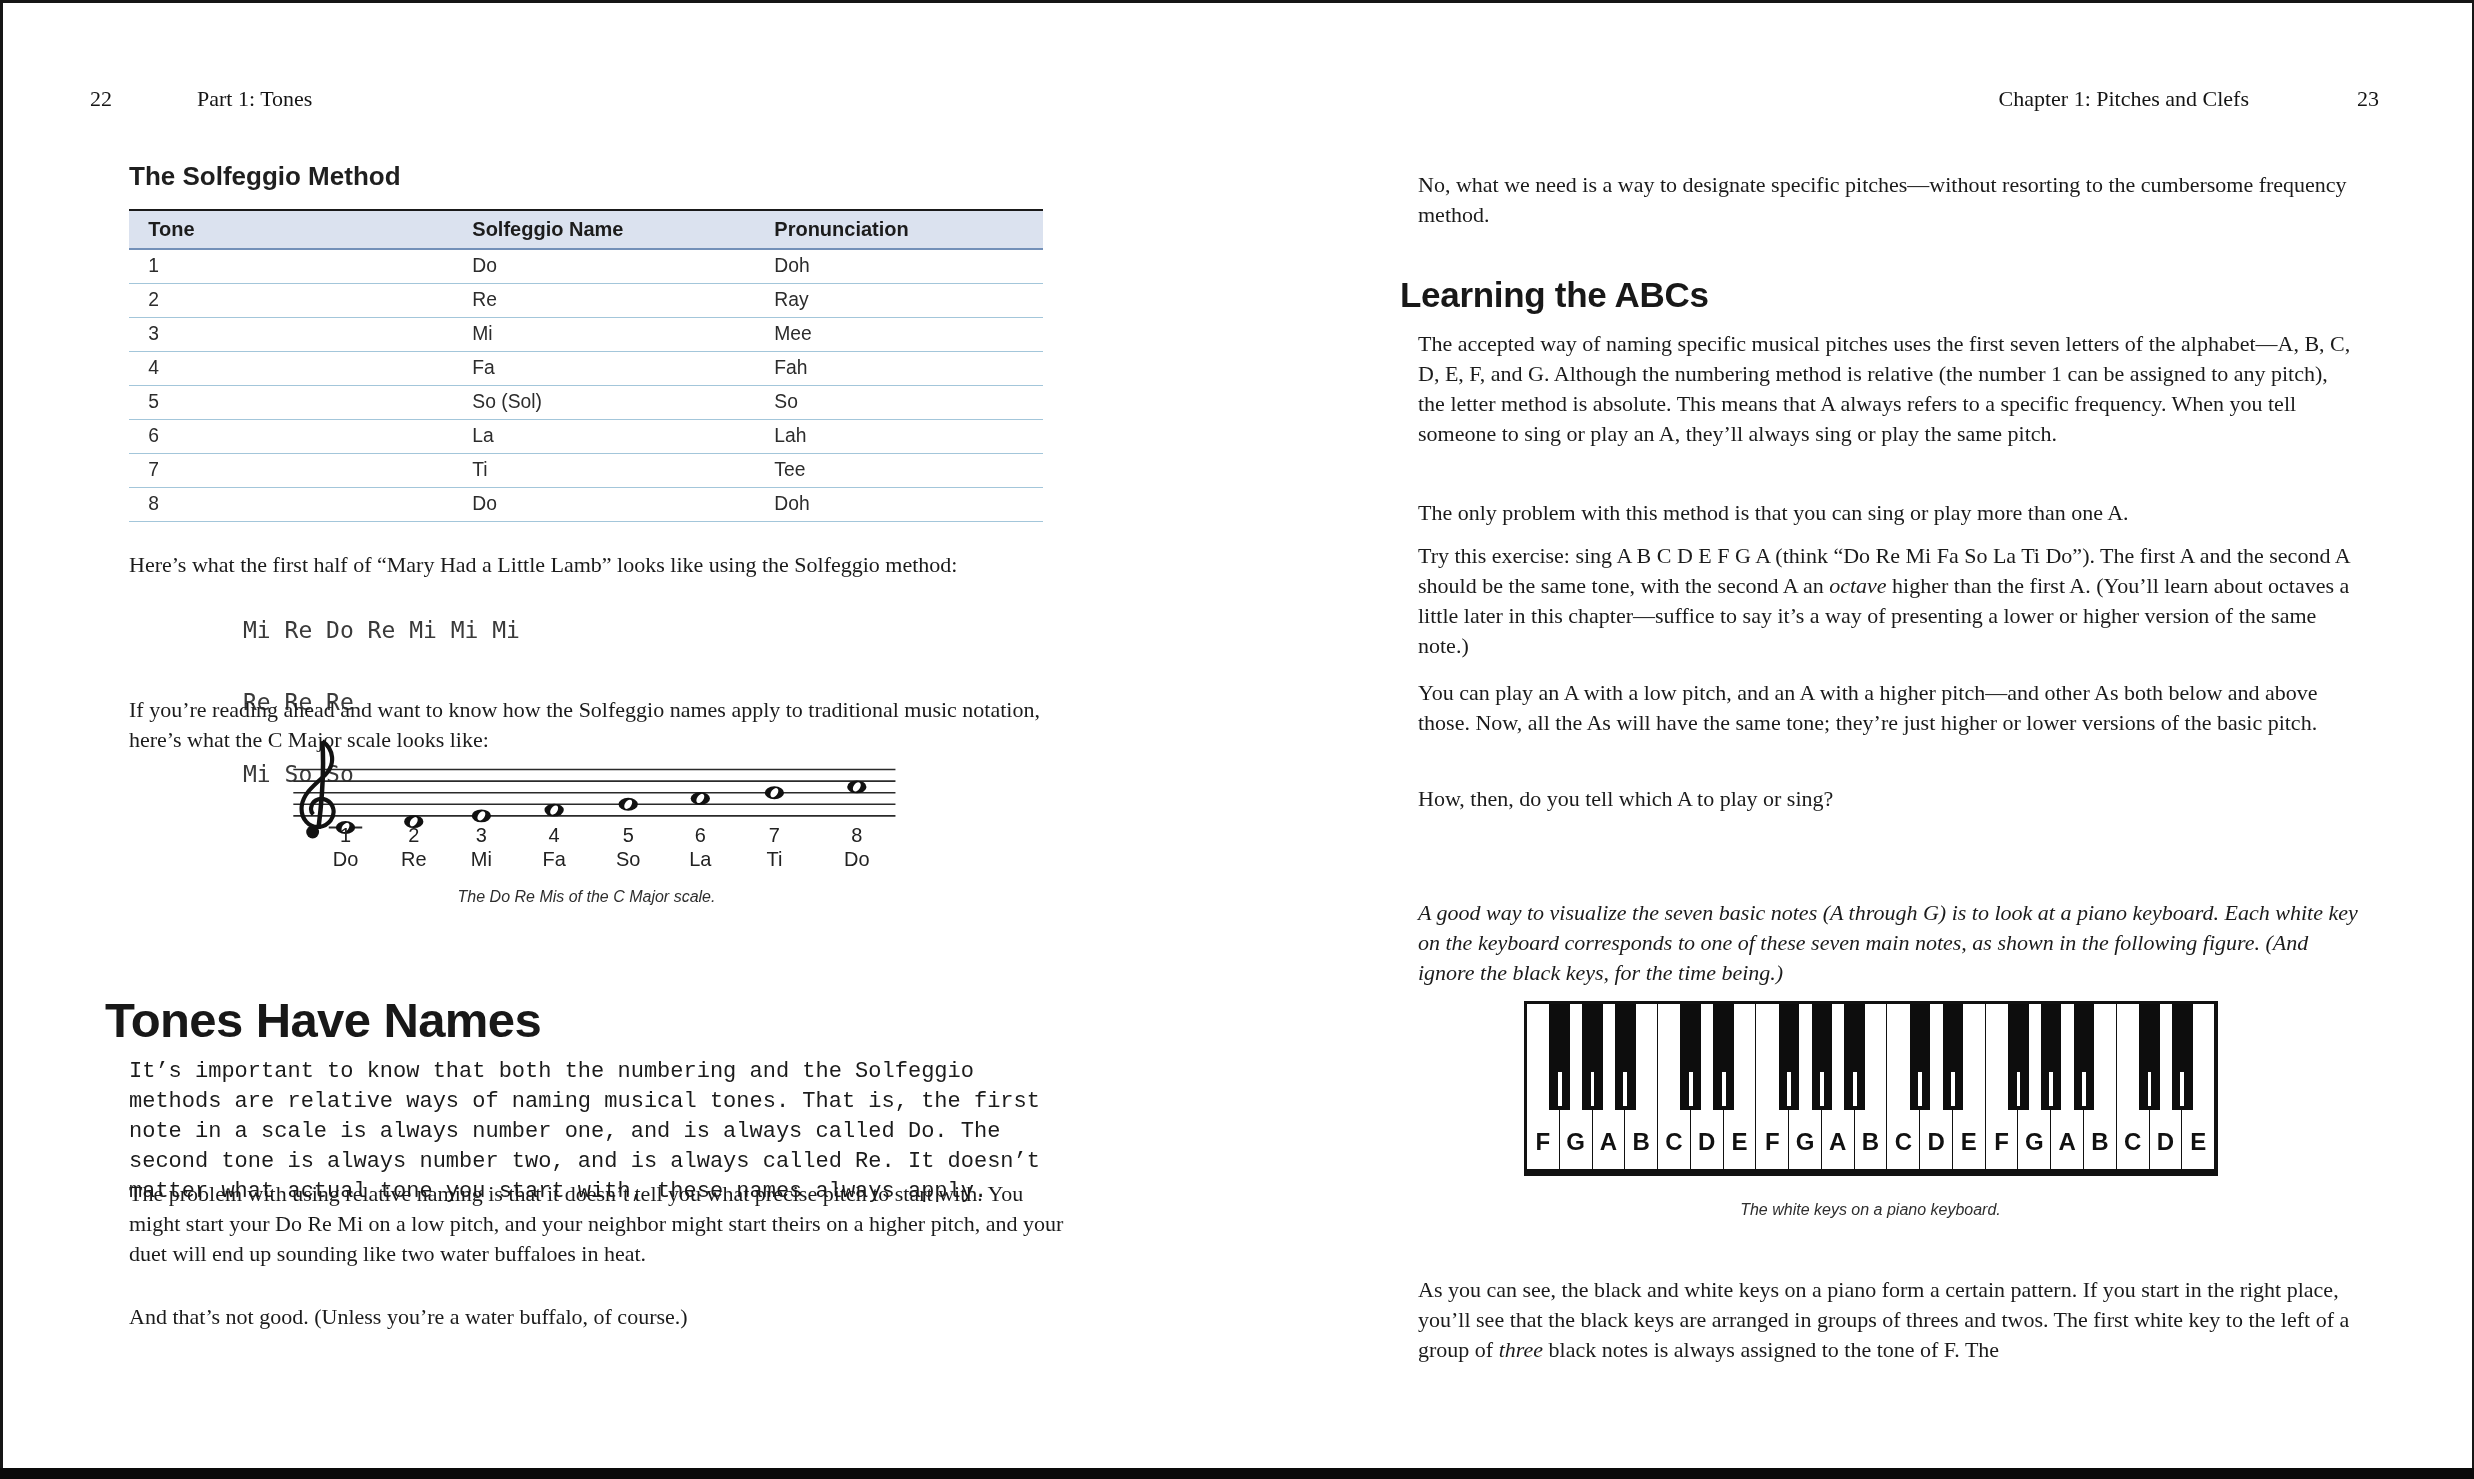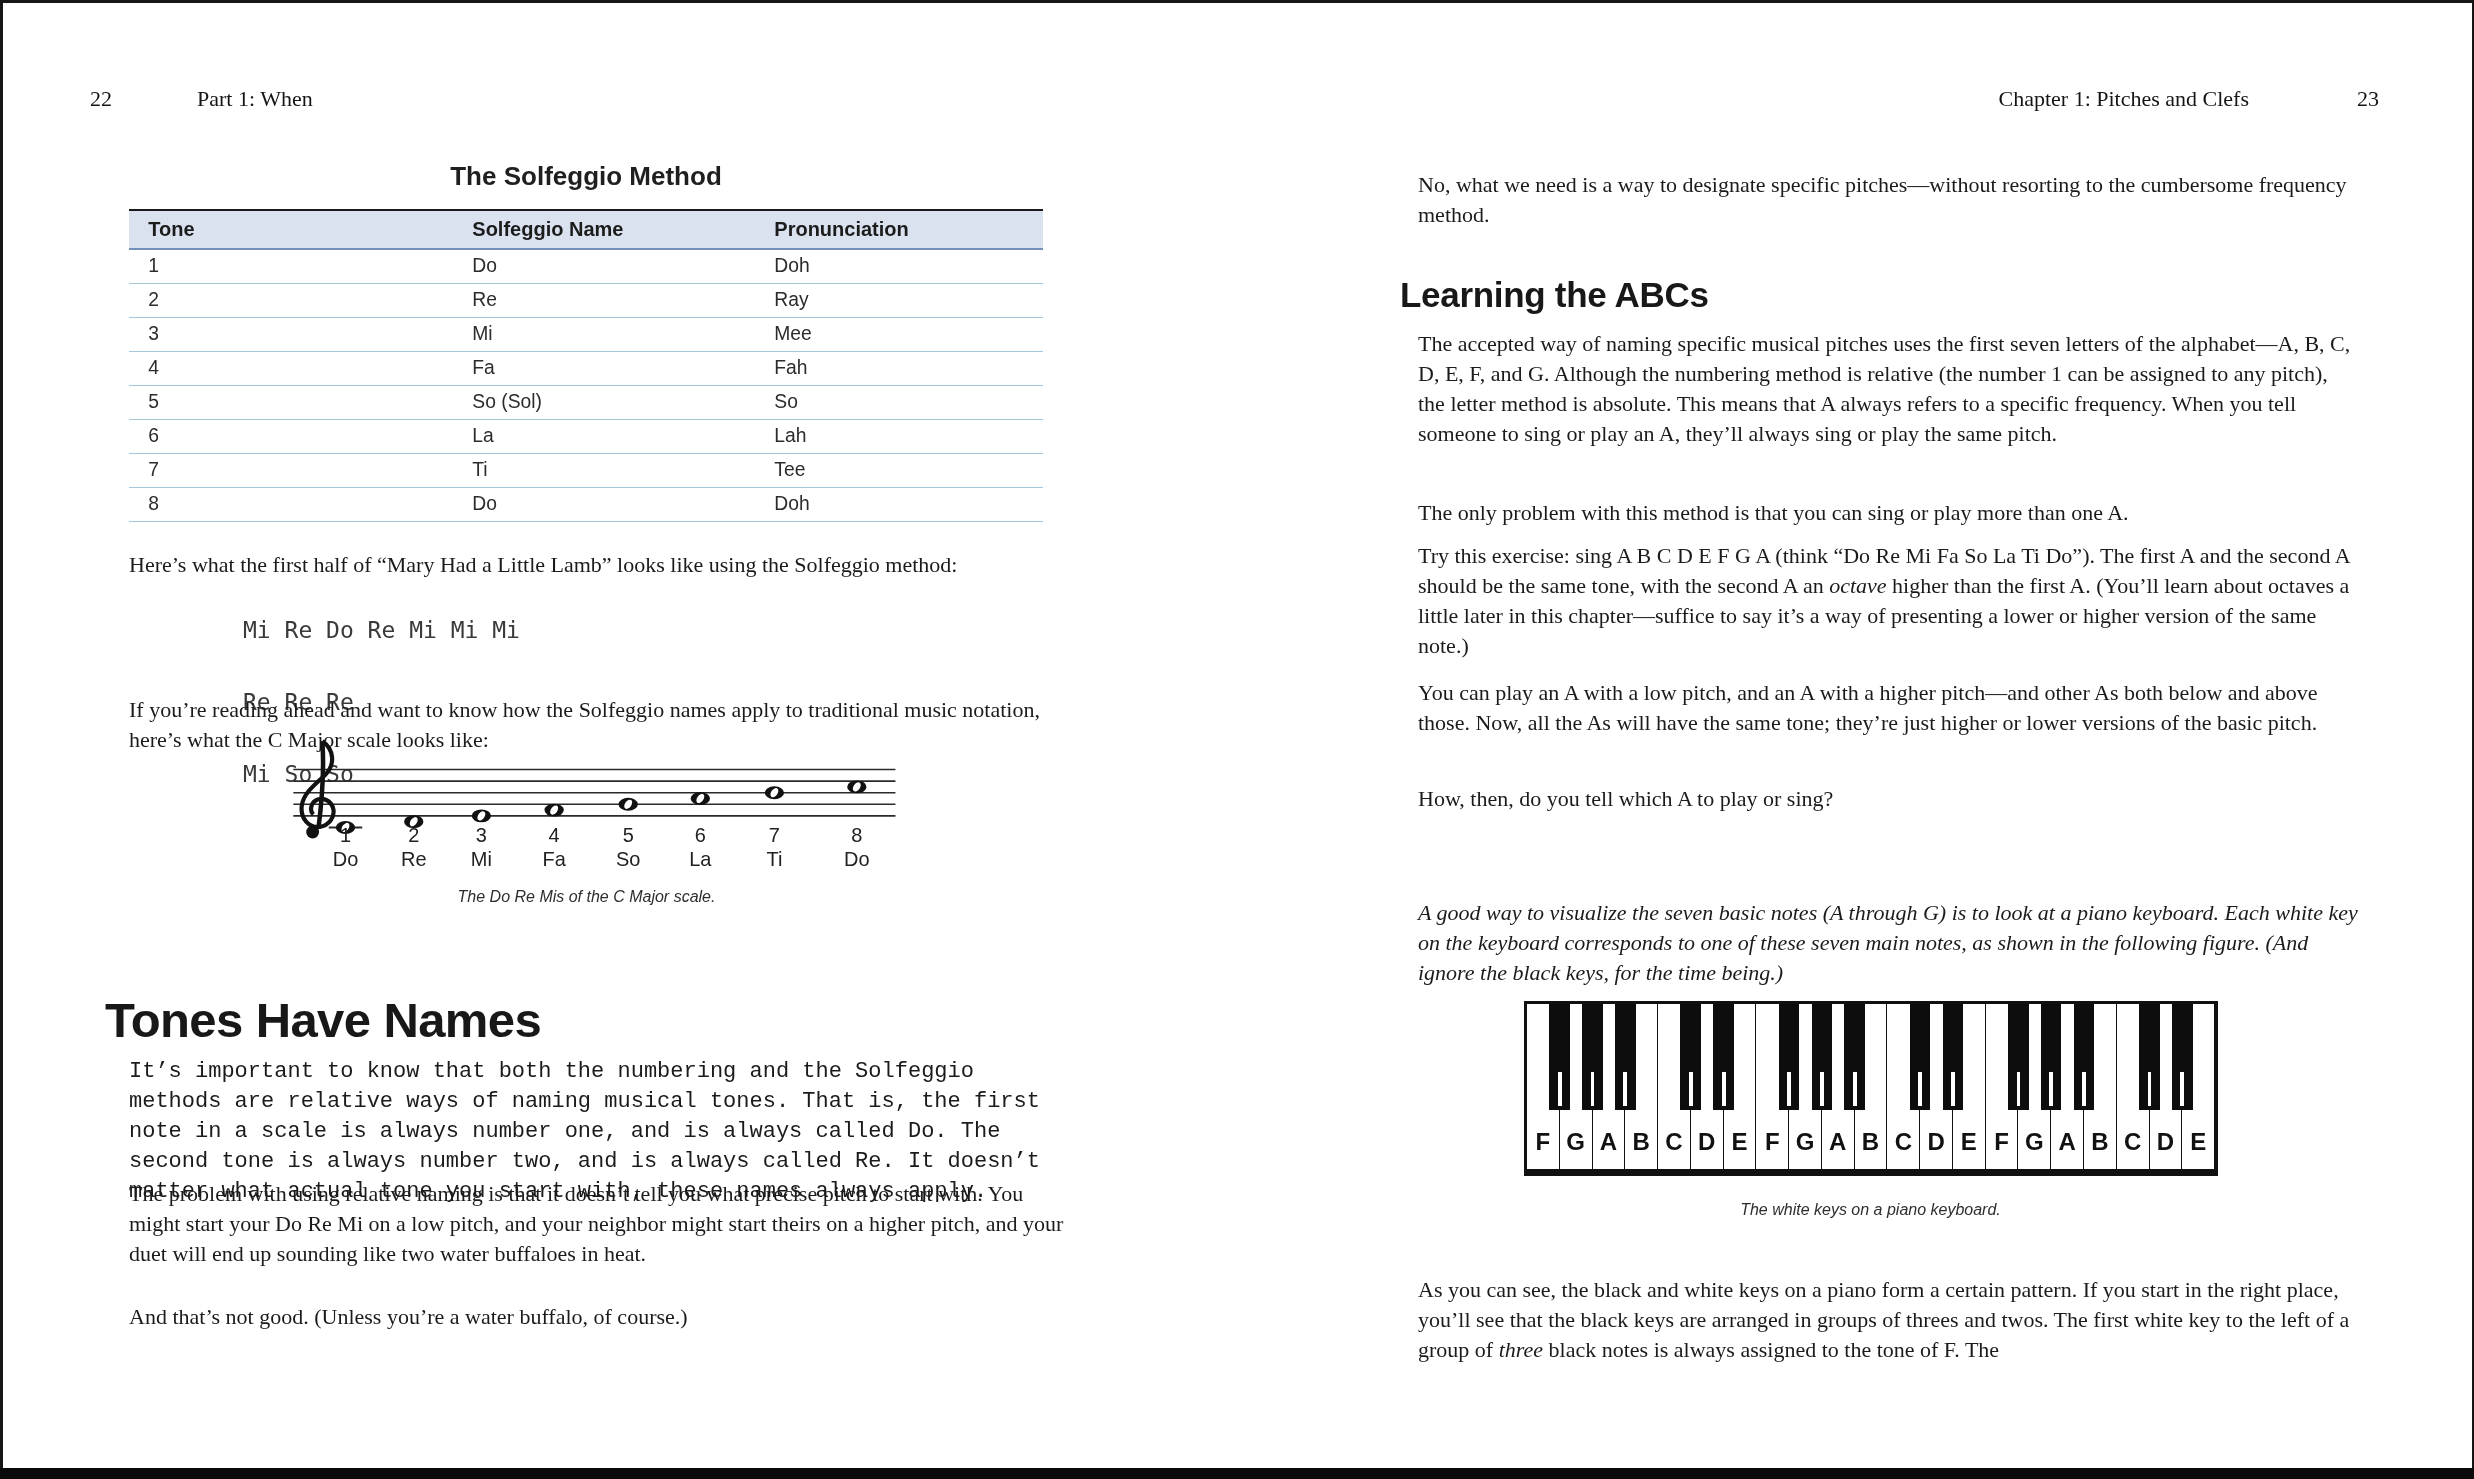--- a/index.html
+++ b/index.html
@@ -13,21 +13,21 @@
 
   .runhead{position:absolute;font-size:22px;line-height:26px;color:#151515;}
   #pgnum-left{left:90px;top:86px;}
   #rh-left{left:197px;top:86px;}
   #rh-right{right:96px;top:86px;display:flex;gap:108px;align-items:center;}
 
   .body-para{position:absolute;font-size:22px;line-height:30px;color:#1b1b1b;text-align:left;}
   .ital{font-style:italic;}
 
   
-  #table-title{position:absolute;left:129px;top:161px;width:914px;text-align:center;
+  #table-title{position:absolute;left:129px;top:161px;width:914px;
                font-family:"Liberation Sans","DejaVu Sans",sans-serif;font-weight:700;
                font-size:26px;color:#1f1f1f;}
   #solfeggio-table{position:absolute;left:129px;top:209px;width:914px;border-collapse:collapse;
                    border-top:2.6px solid #1a1a1a;table-layout:fixed;
                    font-family:"Liberation Sans","DejaVu Sans",sans-serif;}
   #solfeggio-table col:nth-child(1){width:324px;}
   #solfeggio-table col:nth-child(2){width:302px;}
   #solfeggio-table col:nth-child(3){width:288px;}
   #solfeggio-table th{background:#dbe2ef;border-bottom:2.6px solid #7390b8;text-align:left;
                       font-size:20px;font-weight:700;color:#1c1c1c;padding:7px 0 7px 19.3px;}
@@ -76,21 +76,21 @@
              background:#fff;}
   #caption-keys{left:1418px;top:1201px;width:905px;}
   #para-pattern{left:1418px;top:1253px;width:944px;}
 </style>
 </head>
 <body>
 
 <div id="screen">
 
   <span class="runhead" id="pgnum-left">22</span>
-  <span class="runhead" id="rh-left">Part 1: When</span>
+  <span class="runhead" id="rh-left">Part 1: Tones</span>
 
   <div id="table-title">The Solfeggio Method</div>
 
   <table id="solfeggio-table">
     <colgroup>
         <col>
         <col>
         <col>
       </colgroup>
     <thead>

